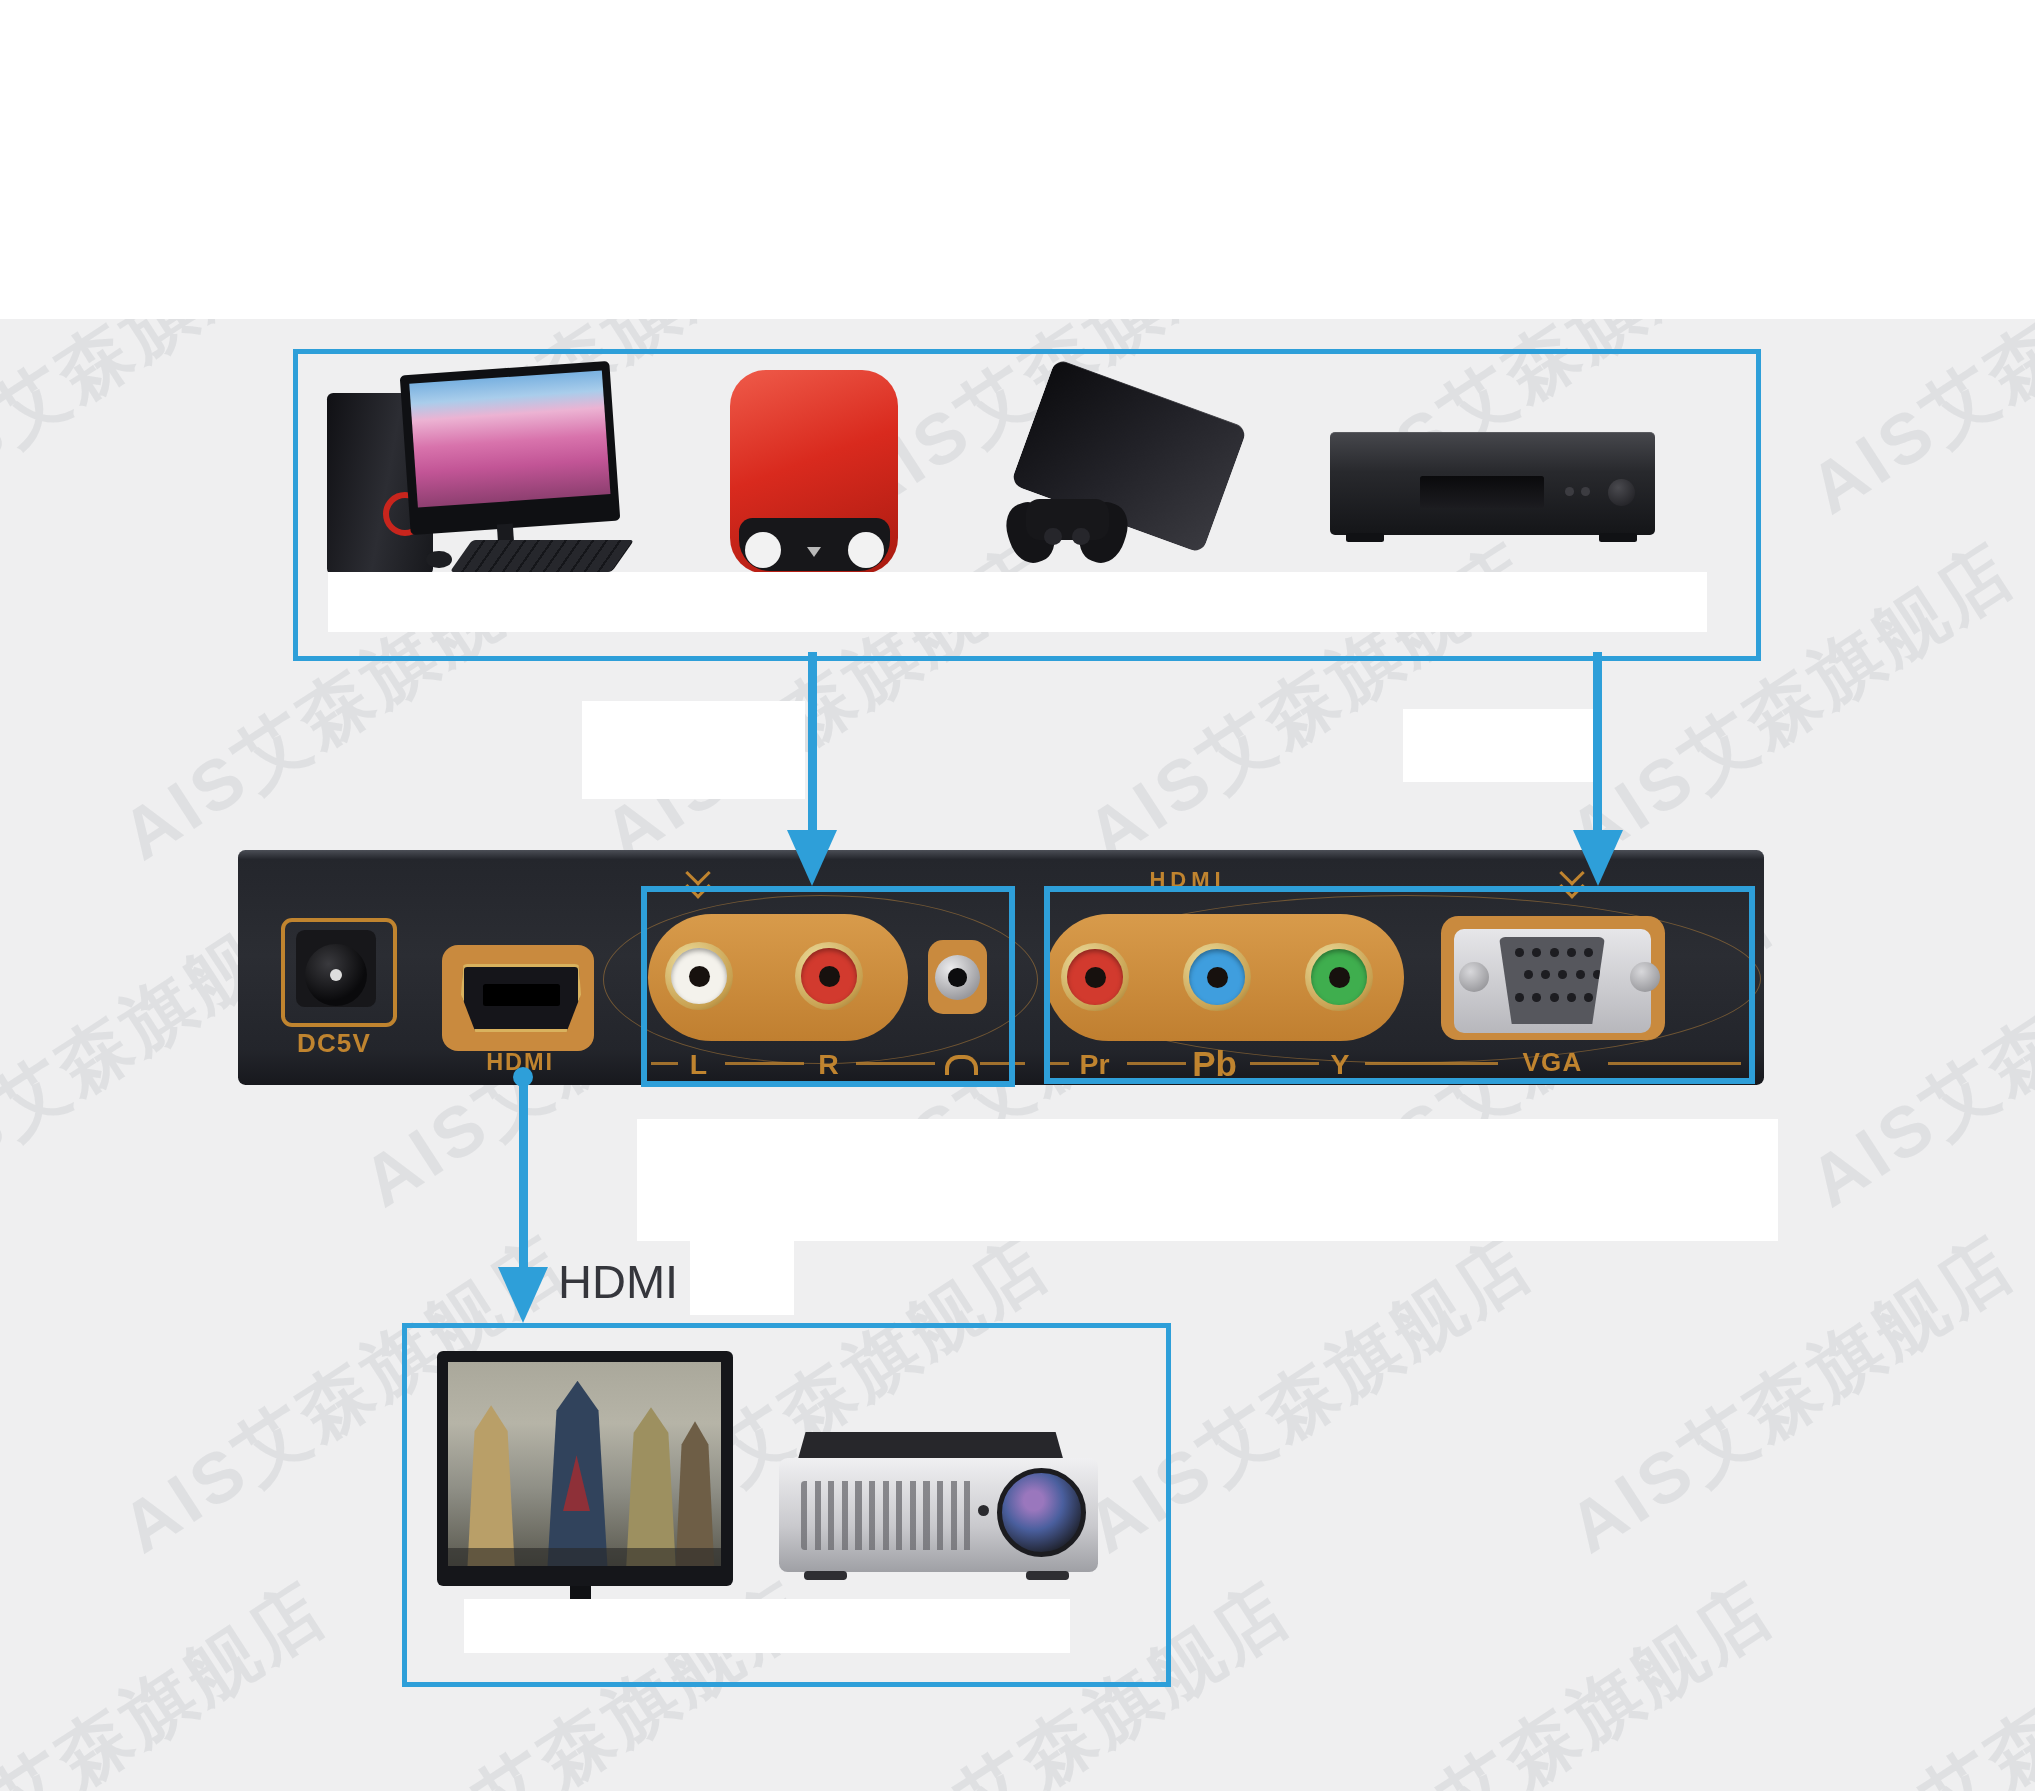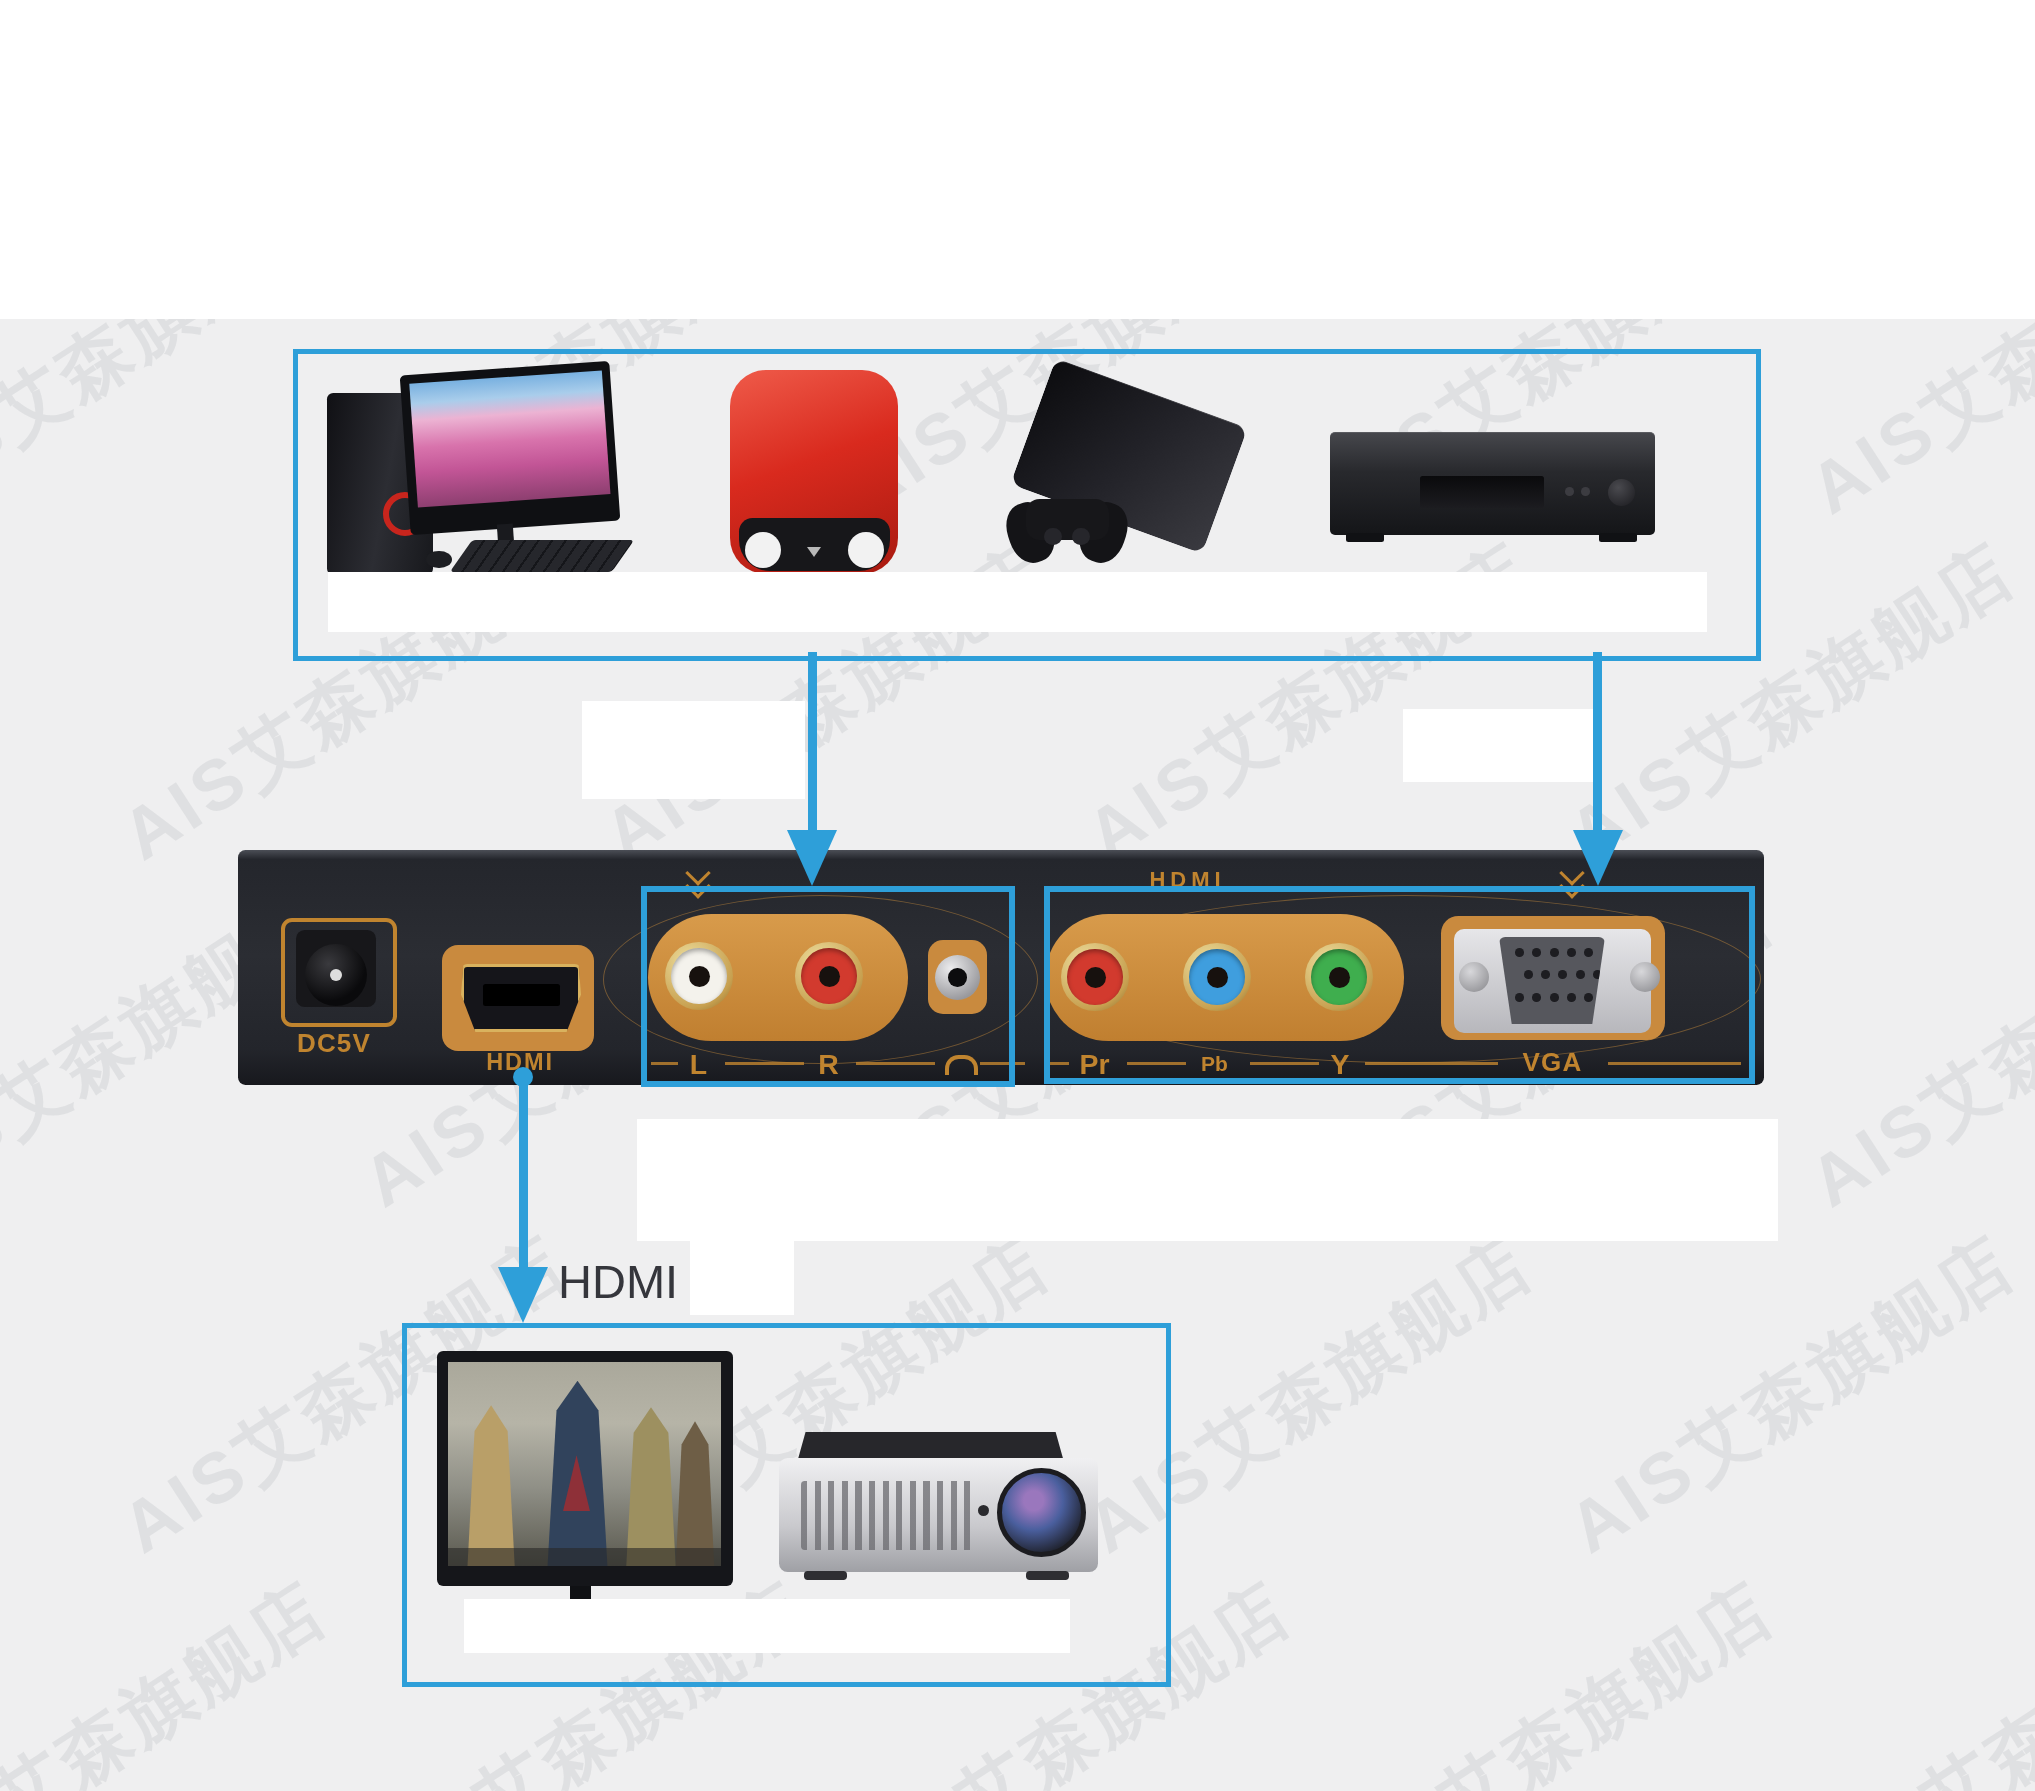--- a/index.html
+++ b/index.html
@@ -202,21 +202,21 @@
     <div class="abs port-label ctr" style="left:894px;top:16.7px;width:111px;height:27px;font-size:22px;letter-spacing:5px;">HDMI</div>
     <div class="abs chev" style="left:451px;top:13.6px;"></div>
     <div class="abs chev" style="left:451px;top:27px;"></div>
     <div class="abs chev" style="left:1325px;top:13.6px;"></div>
     <div class="abs chev" style="left:1325px;top:27px;"></div>
 
     <div class="abs port-label ctr" style="left:442px;top:199px;width:37px;height:30px;font-size:28.4px;">L</div>
     <div class="abs port-label ctr" style="left:572px;top:199px;width:37px;height:30px;font-size:28.4px;">R</div>
     <div class="abs" style="left:707px;top:205px;width:25px;height:16px;border:4.3px solid #c0842f;border-bottom:none;border-radius:13.6px 13.6px 0 0;"></div>
     <div class="abs port-label ctr" style="left:832px;top:199px;width:49px;height:30px;font-size:28.4px;">Pr</div>
-    <div class="abs port-label ctr" style="left:952px;top:199px;width:49px;height:30px;font-size:21px;text-align:center;">Pb</div>
+    <div class="abs port-label ctr" style="left:952px;top:199px;width:49px;height:30px;font-size:35px;text-align:center;">Pb</div>
     <div class="abs port-label ctr" style="left:1085px;top:199px;width:34px;height:30px;font-size:28.4px;">Y</div>
 
     <div class="abs dash" style="left:413px;top:212px;width:27px;"></div>
     <div class="abs dash" style="left:487px;top:212px;width:79px;"></div>
     <div class="abs dash" style="left:618px;top:212px;width:79px;"></div>
     <div class="abs dash" style="left:742px;top:212px;width:45px;"></div>
     <div class="abs dash" style="left:812px;top:212px;width:18.6px;"></div>
     <div class="abs dash" style="left:889px;top:212px;width:59px;"></div>
     <div class="abs dash" style="left:1012px;top:212px;width:69px;"></div>
     <div class="abs dash" style="left:1127px;top:212px;width:133px;"></div>

